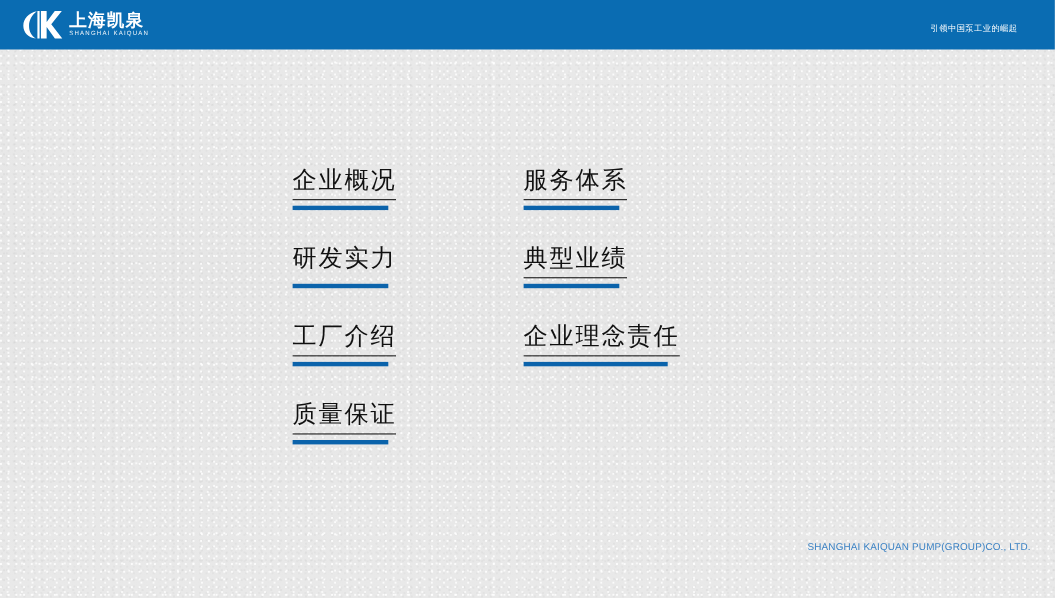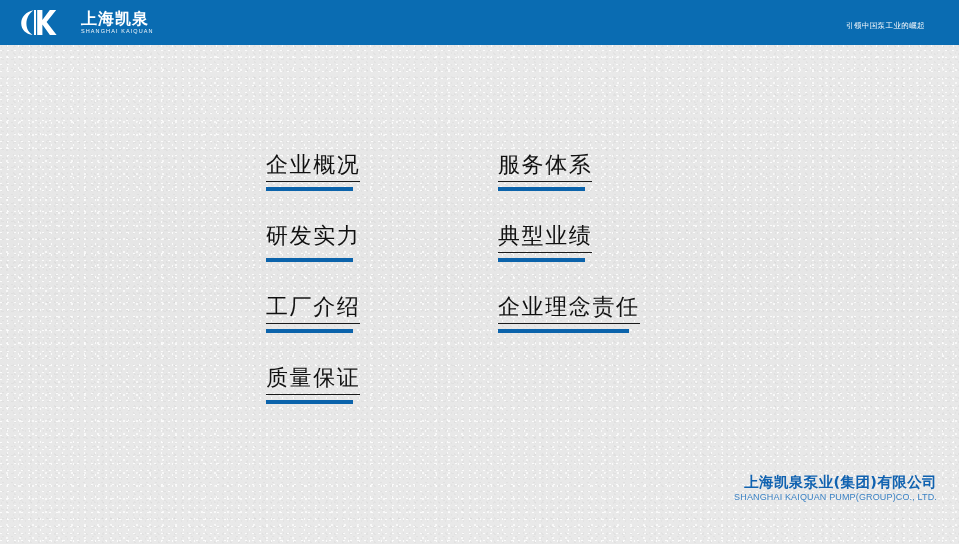--- a/index.html
+++ b/index.html
@@ -48,21 +48,21 @@
     display: flex;
     align-items: center;
     height: 31px;
   }
   .logo-mark {
     width: 42px;
     height: 31px;
     display: block;
   }
   .logo-text-block {
-    margin-left: 21px;
+    margin-left: 3px;
     display: flex;
     flex-direction: column;
     justify-content: center;
     height: 31px;
   }
   .logo-cn {
     color: #ffffff;
     font-size: 16px;
     font-weight: bold;
     letter-spacing: 1px;
@@ -95,21 +95,21 @@
     position: absolute;
     left: 266px;
     top: 150px;
     width: 560px;
   }
   .menu-col {
     position: absolute;
     top: 0;
   }
   .menu-col.left  { left: 0; }
-  .menu-col.right { left: 232px; }
+  .menu-col.right { left: 210px; }
 
   .menu-item {
     position: relative;
     margin-bottom: 30px;
     display: inline-block;
     width: 100%;
   }
   .menu-label {
     display: inline-block;
     font-size: 22px;
@@ -185,17 +185,16 @@
 
     <div id="header-tagline">引领中国泵工业的崛起</div>
   </div>
 
   <div id="menu">
     <div class="menu-col left"><div class="menu-item"><span class="menu-label">企业概况</span><br><span class="menu-bar" style="width: 87px; background: rgb(11, 99, 171);"></span></div><div class="menu-item"><span class="menu-label no-rule">研发实力</span><br><span class="menu-bar" style="width: 87px; background: rgb(11, 99, 171);"></span></div><div class="menu-item"><span class="menu-label">工厂介绍</span><br><span class="menu-bar" style="width: 87px; background: rgb(11, 99, 171);"></span></div><div class="menu-item"><span class="menu-label">质量保证</span><br><span class="menu-bar" style="width: 87px; background: rgb(11, 99, 171);"></span></div></div>
     <div class="menu-col right"><div class="menu-item"><span class="menu-label">服务体系</span><br><span class="menu-bar" style="width: 87px; background: rgb(11, 99, 171);"></span></div><div class="menu-item"><span class="menu-label">典型业绩</span><br><span class="menu-bar" style="width: 87px; background: rgb(11, 99, 171);"></span></div><div class="menu-item"><span class="menu-label">企业理念责任</span><br><span class="menu-bar" style="width: 131px; background: rgb(11, 99, 171);"></span></div></div>
   </div>
 
   <div id="footer">
-    <div class="footer-cn" style="color: rgb(16, 98, 176);">上海凯泉泵业(集团)有限公司</div>
     <div class="footer-en" style="color: rgb(59, 130, 196);">SHANGHAI KAIQUAN PUMP(GROUP)CO., LTD.</div>
   </div>
 
 </div>
 
 </body></html>

